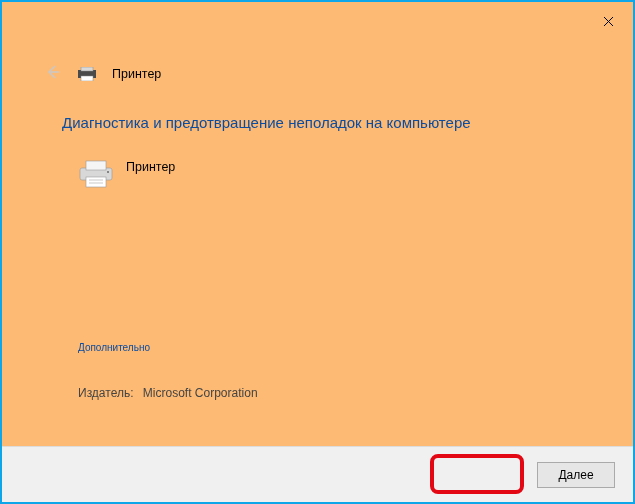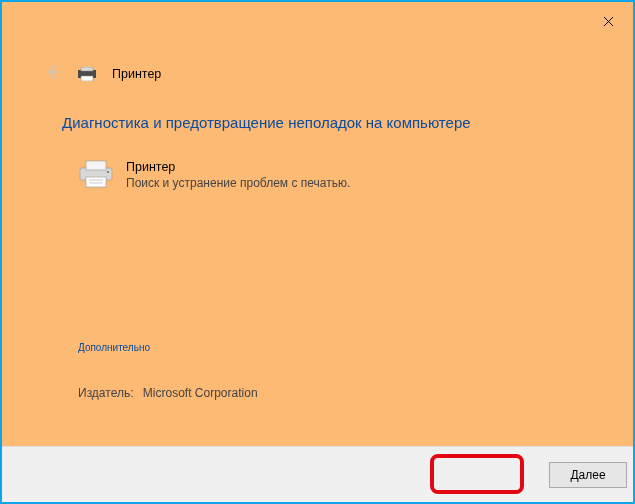--- a/index.html
+++ b/index.html
@@ -96,21 +96,21 @@
   }
   .footer {
     position: absolute;
     left: 0; right: 0; bottom: 0;
     height: 56px;
     background: #f0f0f0;
     border-top: 1px solid #dcdcdc;
     display: flex;
     justify-content: flex-end;
     align-items: center;
-    padding-right: 6px;
+    padding-right: 18px;
     gap: 8px;
   }
   .btn {
     min-width: 78px;
     height: 26px;
     padding: 0 14px;
     background: #e6e6e6;
     border: 1px solid #aaa;
     font-size: 12px;
     color: #000;
@@ -169,21 +169,20 @@
         <rect x="2" y="8" width="32" height="12" rx="2" fill="#d8d8d8" stroke="#999" stroke-width="0.6"></rect>
         <rect x="8" y="1" width="20" height="9" fill="#f5f5f5" stroke="#999" stroke-width="0.6"></rect>
         <rect x="8" y="17" width="20" height="10" fill="#fff" stroke="#999" stroke-width="0.6"></rect>
         <line x1="11" y1="20" x2="25" y2="20" stroke="#bbb" stroke-width="0.8"></line>
         <line x1="11" y1="23" x2="25" y2="23" stroke="#bbb" stroke-width="0.8"></line>
         <circle cx="30" cy="12" r="1" fill="#6a6a6a"></circle>
       </svg>
     </span>
     <div class="ts-text">
       <span class="ts-title">Принтер</span>
-      <span class="ts-desc">Поиск и устранение проблем с печатью.</span>
     </div>
   </div>
 
   <div class="link1">Дополнительно</div>
 
   <div class="publisher-row">
     <span class="lbl">Издатель:</span>
     <span>Microsoft Corporation</span>
   </div>
 

